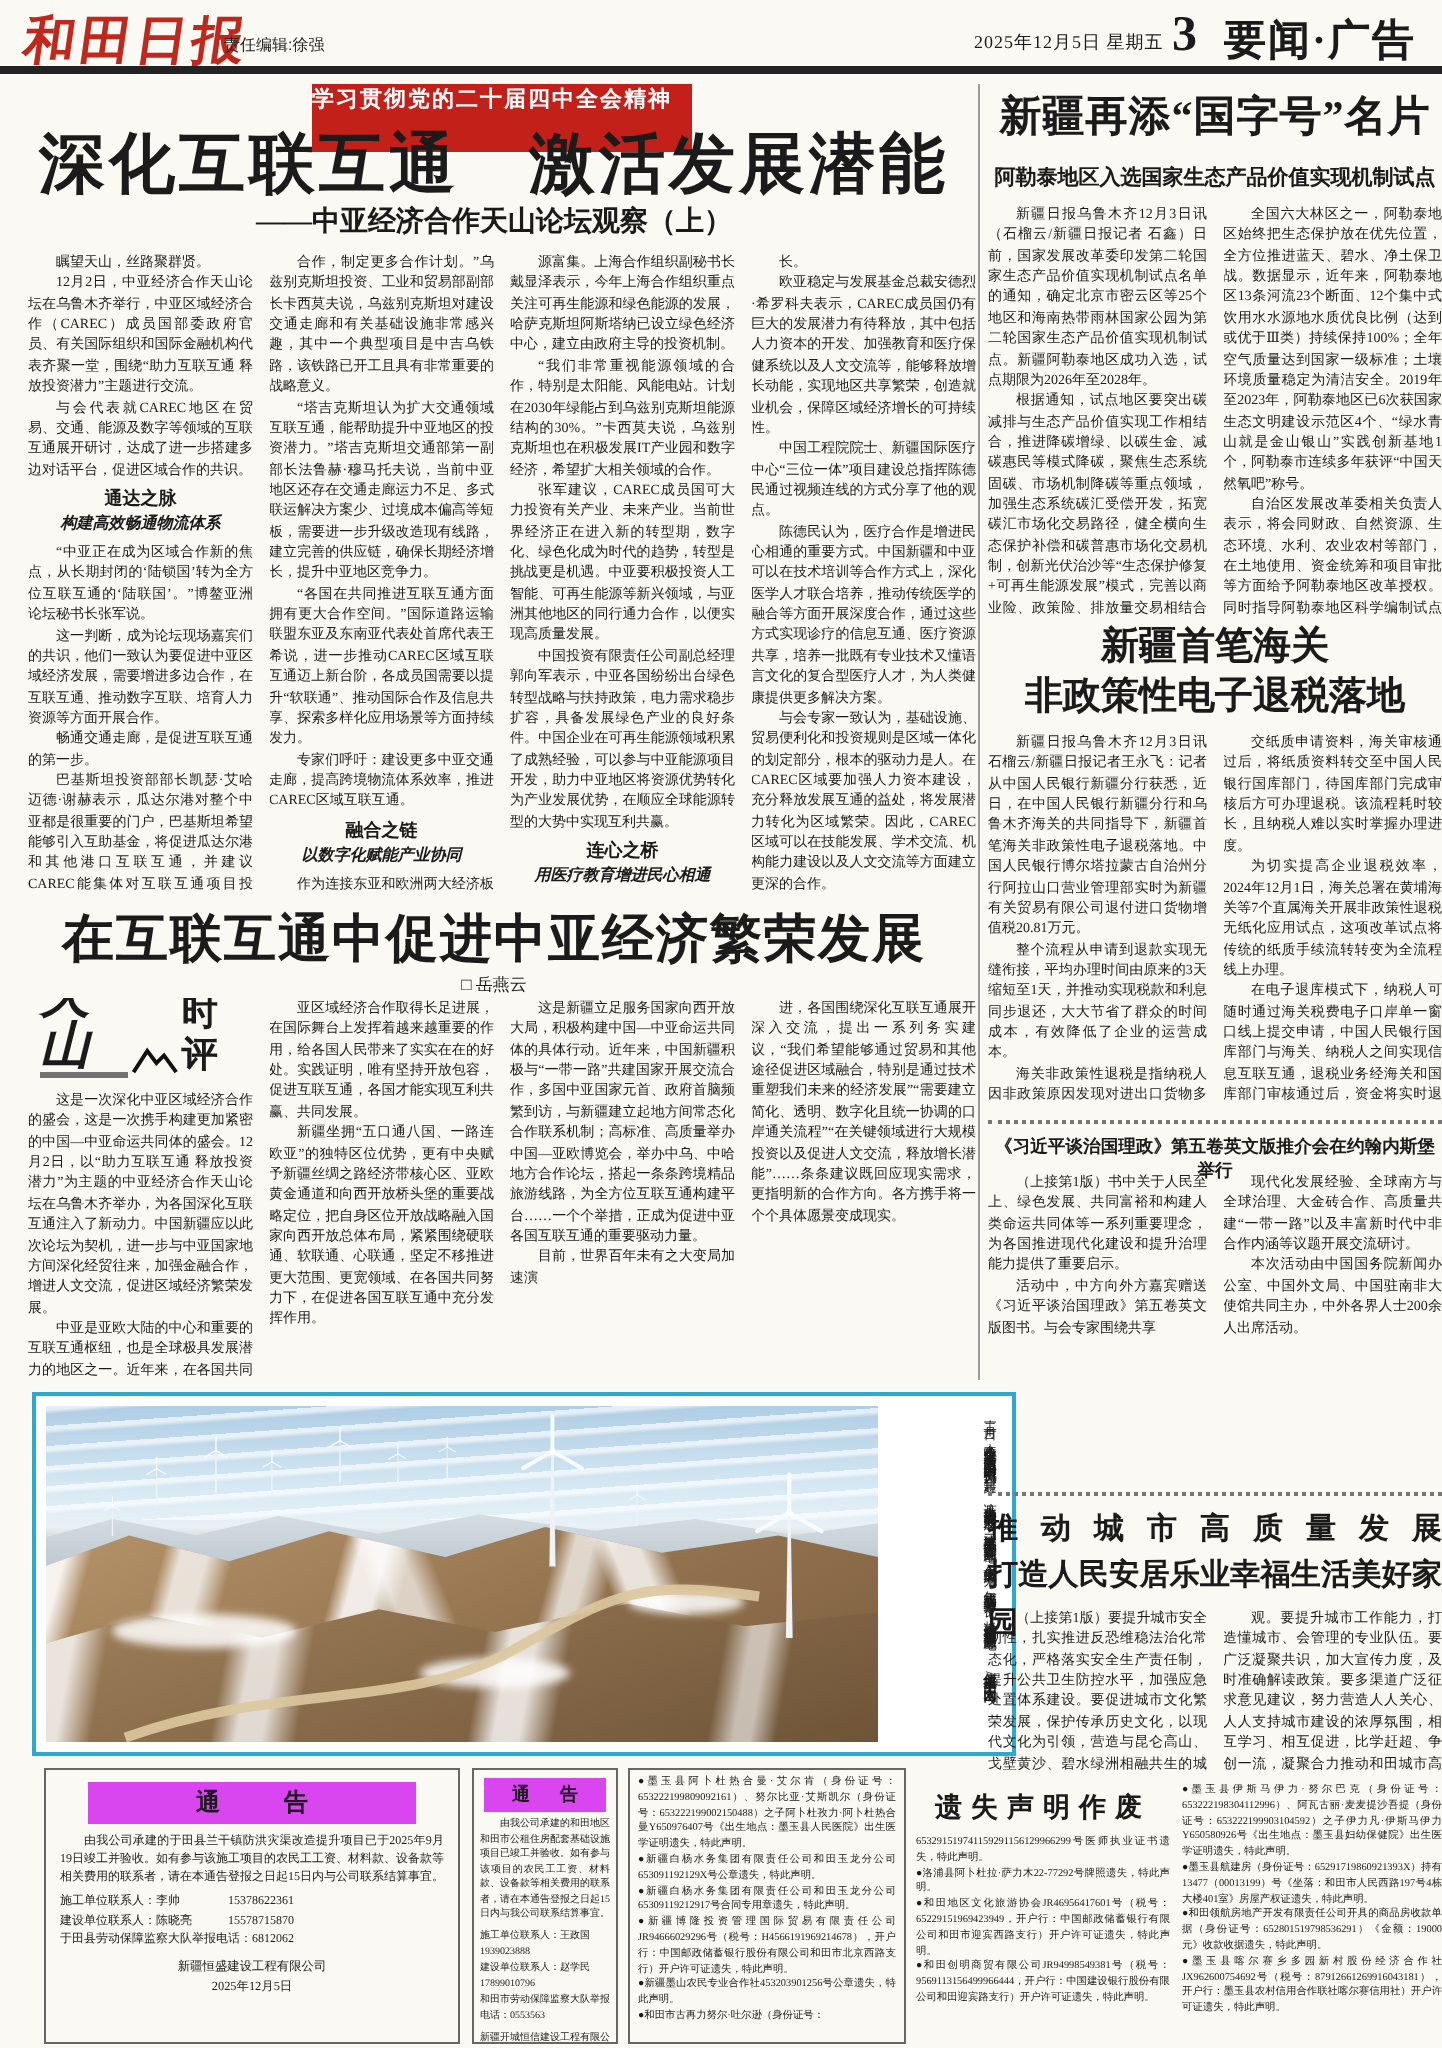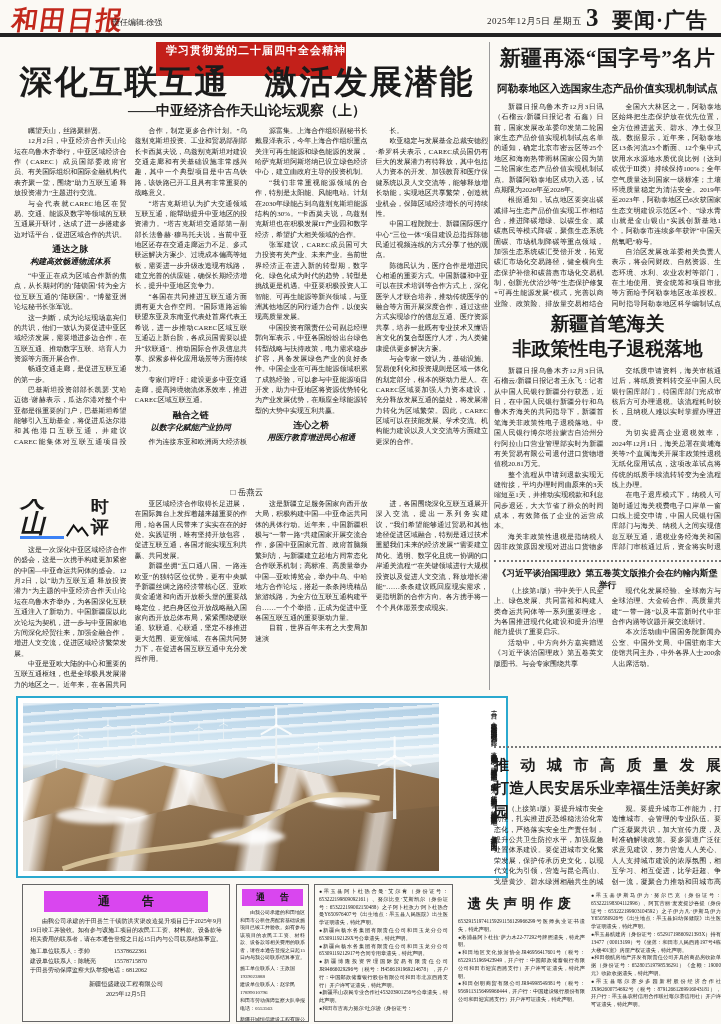--- a/index.html
+++ b/index.html
@@ -10,37 +10,37 @@
   
   .logo{left:12px;top:3px;font-size:26px;font-weight:900;color:#c2271b;
         transform:skewX(-8deg);letter-spacing:2px}
   .editor{left:112px;top:17px;font-size:8px;color:#222;font-family:"Liberation Sans",sans-serif}
   .date{left:487px;top:15px;font-size:9px;letter-spacing:.5px}
   .pageno{left:586px;top:4px;font-size:25px;font-weight:900}
   .sectitle{left:612px;top:6px;font-size:21px;font-weight:900;letter-spacing:1px}
   .toprule{left:0;top:33px;width:721px;height:4px;background:#232323}
   
   .banner{left:156px;top:42px;width:190px;height:34px;background:#c3201a;color:#fff;
-          font-size:11px;font-weight:bold;text-align:right;line-height:17px;letter-spacing:1px;
+          font-size:11px;font-weight:bold;text-align:left;line-height:17px;letter-spacing:1px;
           font-family:"Liberation Sans",sans-serif}
   .h1{left:8px;top:60px;width:478px;text-align:center;font-size:33px;font-weight:700;letter-spacing:2px}
   .h1sub{left:8px;top:102px;width:478px;text-align:center;font-size:14px;font-weight:bold}
   .cols{display:flex;gap:8px}
   .cols .col{flex:1;overflow:hidden}
   .bodytext{font-size:7px;line-height:1.48;text-align:justify}
   .bodytext p.para{text-indent:2em}
   .colhead{text-align:center;margin:3px 0;font-weight:bold}
   .ch1{font-size:9px}
   .ch2{font-size:8px;font-style:italic}
   .mainart{left:14px;top:126px;width:474px;height:320px}
   .h2{left:8px;top:452px;width:478px;text-align:center;font-size:26px;font-weight:900;letter-spacing:1px}
   .h2by{left:8px;top:487px;width:478px;text-align:center;font-size:8.5px}
   .comm{left:14px;top:499px;width:474px;height:192px}
   .tianshan-logo{height:46px;display:flex;align-items:flex-end;gap:2px;padding:2px 4px 6px 6px}
-  .ts-main{font-size:25px;font-weight:900;font-style:italic;border-bottom:3px solid #3b82f6;line-height:1}
+  .ts-main{font-size:25px;font-weight:900;font-style:italic;border-bottom:3px solid #737373;line-height:1}
   .ts-mark{width:26px;height:18px}
   .ts-sub{font-size:18px;font-weight:bold;line-height:1.2}
   
   .photo-frame{left:16px;top:696px;width:492px;height:182px;border:2px solid #2ba9cf;
                background:#fff;padding:5px;display:flex;gap:4px}
   .photo-art{flex:1;position:relative;overflow:hidden;
      background:linear-gradient(#aecde4 0%,#d9eaf4 26%,#e8f1f6 36%,#b99c72 48%,#8a6b49 100%)}
   .clouds{position:absolute;left:0;top:0;width:100%;height:34%;
      background:repeating-linear-gradient(176deg,rgba(255,255,255,.65) 0 2px,rgba(255,255,255,0) 4px 10px)}
   .ridge{position:absolute;left:0;width:100%}
@@ -147,20 +147,21 @@
       </div>
     <div class="col">
         <p class="para">长。</p>
         <p class="para">欧亚稳定与发展基金总裁安德烈·希罗科夫表示，CAREC成员国仍有巨大的发展潜力有待释放，其中包括人力资本的开发、加强教育和医疗保健系统以及人文交流等，能够释放增长动能，实现地区共享繁荣，创造就业机会，保障区域经济增长的可持续性。</p>
         <p class="para">中国工程院院士、新疆国际医疗中心“三位一体”项目建设总指挥陈德民通过视频连线的方式分享了他的观点。</p>
         <p class="para">陈德民认为，医疗合作是增进民心相通的重要方式。中国新疆和中亚可以在技术培训等合作方式上，深化医学人才联合培养，推动传统医学的融合等方面开展深度合作，通过这些方式实现诊疗的信息互通、医疗资源共享，培养一批既有专业技术又懂语言文化的复合型医疗人才，为人类健康提供更多解决方案。</p>
         <p class="para">与会专家一致认为，基础设施、贸易便利化和投资规则是区域一体化的划定部分，根本的驱动力是人。在CAREC区域要加强人力资本建设，充分释放发展互通的益处，将发展潜力转化为区域繁荣。因此，CAREC区域可以在技能发展、学术交流、机构能力建设以及人文交流等方面建立更深的合作。</p>
       </div>
   </div>
 
+  <div class="abs h2">在互联互通中促进中亚经济繁荣发展</div>
   <div class="abs h2by">□ 岳燕云</div>
   <div class="abs comm cols bodytext">
     <div class="col">
       <div class="tianshan-logo">
         <span class="ts-main">天山</span>
         <svg class="ts-mark" viewBox="0 0 30 20">
             <path d="M1 18 L10 4 L16 12 L21 7 L29 18" fill="none" stroke="#111" stroke-width="2.6"></path>
           </svg>
         <span class="ts-sub">时评</span>
       </div>

